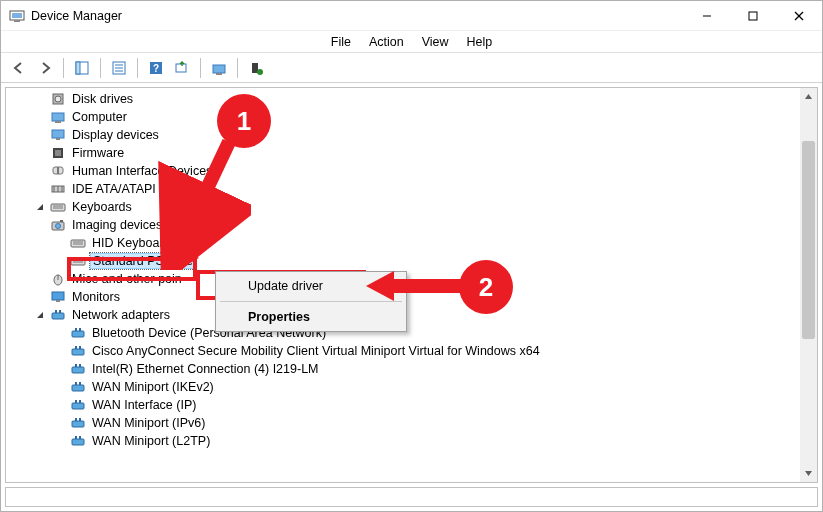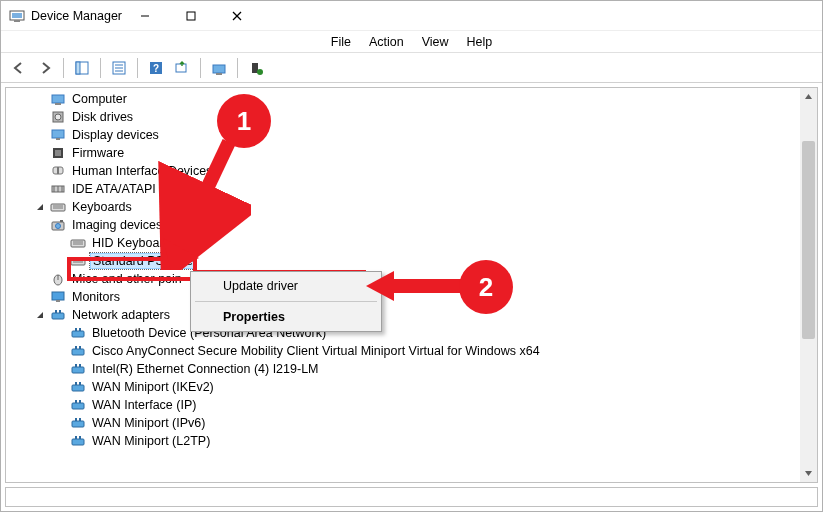--- a/index.html
+++ b/index.html
@@ -30,20 +30,21 @@
     border: 1px solid var(--win-border);
     display: flex;
     flex-direction: column;
     position: relative;
   }
   
   .titlebar {
     height: 30px;
     display: flex;
     align-items: center;
+    justify-content: space-between;
     padding-left: 8px;
     border-bottom: 1px solid #eee;
   }
   .titlebar-left { display: flex; align-items: center; gap: 6px; }
   .titlebar-icon svg { width: 16px; height: 16px; display:block; }
   .titlebar-title { font-size: 12.5px; }
   .titlebar-controls { display: flex; height: 100%; }
   .titlebar-btn {
     width: 46px;
     display: flex; align-items: center; justify-content: center;
@@ -292,35 +293,35 @@
     </div>
   </div>
 
   <div class="content-wrap">
     <div class="tree-panel">
       <div class="tree-scroll" id="tree-scroll">
           <div class="tree-row indent-1">
             <span class="expander"></span>
             <span class="node-icon">
               <svg viewBox="0 0 16 16">
+                <rect x="3" y="3" width="10" height="10" fill="#b7b7b7" stroke="#666"></rect>
+                <circle cx="8" cy="8" r="3" fill="#e8e8e8" stroke="#666"></circle>
+              </svg>
+            </span>
+            <span class="node-label">Disk drives</span>
+          </div>
+          <div class="tree-row indent-1">
+            <span class="expander"></span>
+            <span class="node-icon">
+              <svg viewBox="0 0 16 16">
                 <rect x="2" y="4" width="12" height="8" fill="#6fb0e5" stroke="#3a7abf"></rect>
                 <rect x="5" y="12" width="6" height="2" fill="#888"></rect>
               </svg>
             </span>
             <span class="node-label">Computer</span>
-          </div>
-          <div class="tree-row indent-1">
-            <span class="expander"></span>
-            <span class="node-icon">
-              <svg viewBox="0 0 16 16">
-                <rect x="3" y="3" width="10" height="10" fill="#b7b7b7" stroke="#666"></rect>
-                <circle cx="8" cy="8" r="3" fill="#e8e8e8" stroke="#666"></circle>
-              </svg>
-            </span>
-            <span class="node-label">Disk drives</span>
           </div>
           <div class="tree-row indent-1">
             <span class="expander"></span>
             <span class="node-icon">
               <svg viewBox="0 0 16 16">
                 <rect x="2" y="3" width="12" height="8" fill="#6fb0e5" stroke="#3a7abf"></rect>
                 <rect x="6" y="11" width="4" height="2" fill="#888"></rect>
               </svg>
             </span>
             <span class="node-label">Display devices</span>
@@ -528,21 +529,21 @@
         <div class="track">
           <div class="thumb" id="scroll-thumb" style="top: 10%; height: 55%;"></div>
         </div>
         <div class="arrow">
           <svg width="9" height="9" viewBox="0 0 9 9">
               <path d="M4.5 7 L8 2 L1 2 Z" fill="#606060"></path>
             </svg>
         </div>
       </div>
 
-      <div class="context-menu" style="left:184px; top:183px; width:192px;">
+      <div class="context-menu" style="left:209px; top:183px; width:192px;">
         <div class="context-menu-item">Update driver</div>
         <div class="context-menu-sep"></div>
         <div class="context-menu-item bold">Properties</div>
       </div>
 
       <div class="selected-red-box" style="left:61px; top:169px; width:130px; height:24px;"></div>
       <div class="selected-red-box" style="left:190px; top:182px; width:170px; height:30px;"></div>
 
       <div class="anno-circle" style="left:211px; top:6px;">1</div>
       <div class="anno-circle" style="left:453px; top:172px;">2</div>

